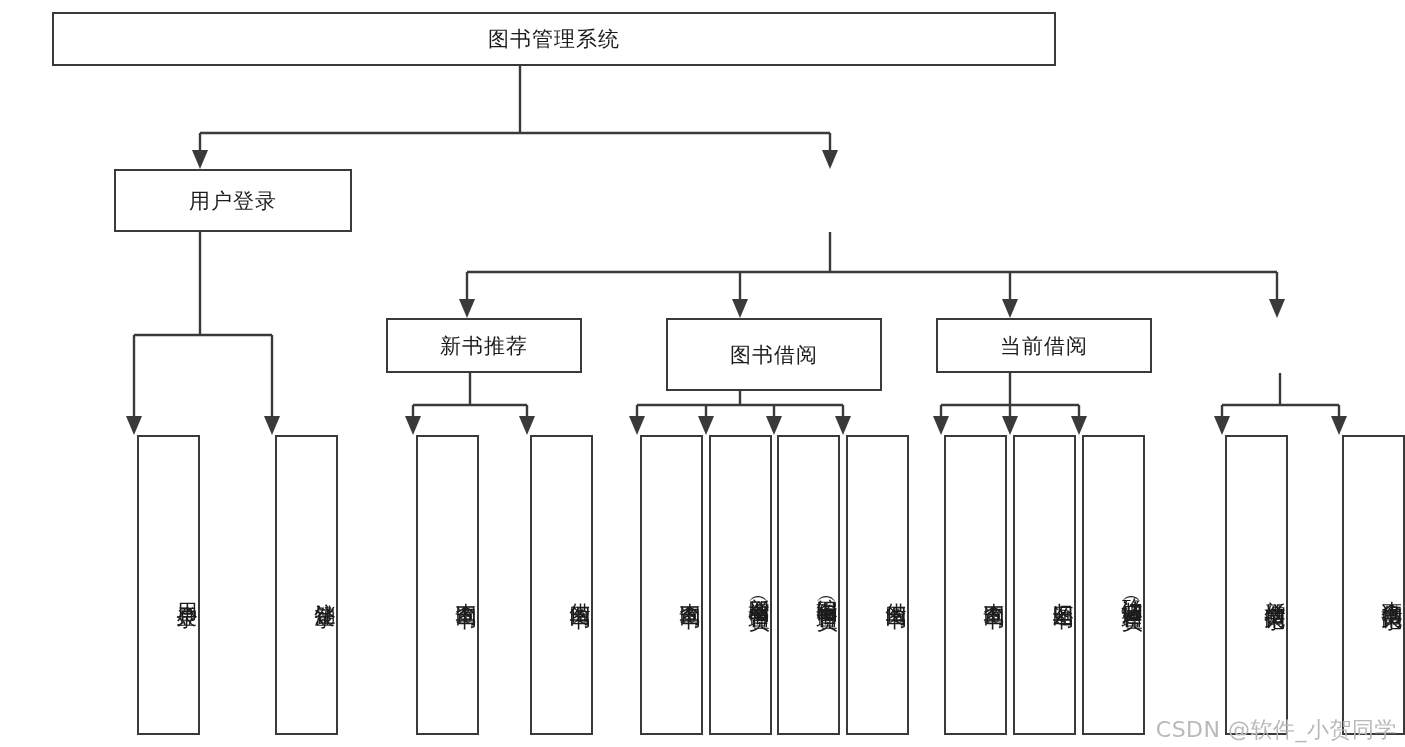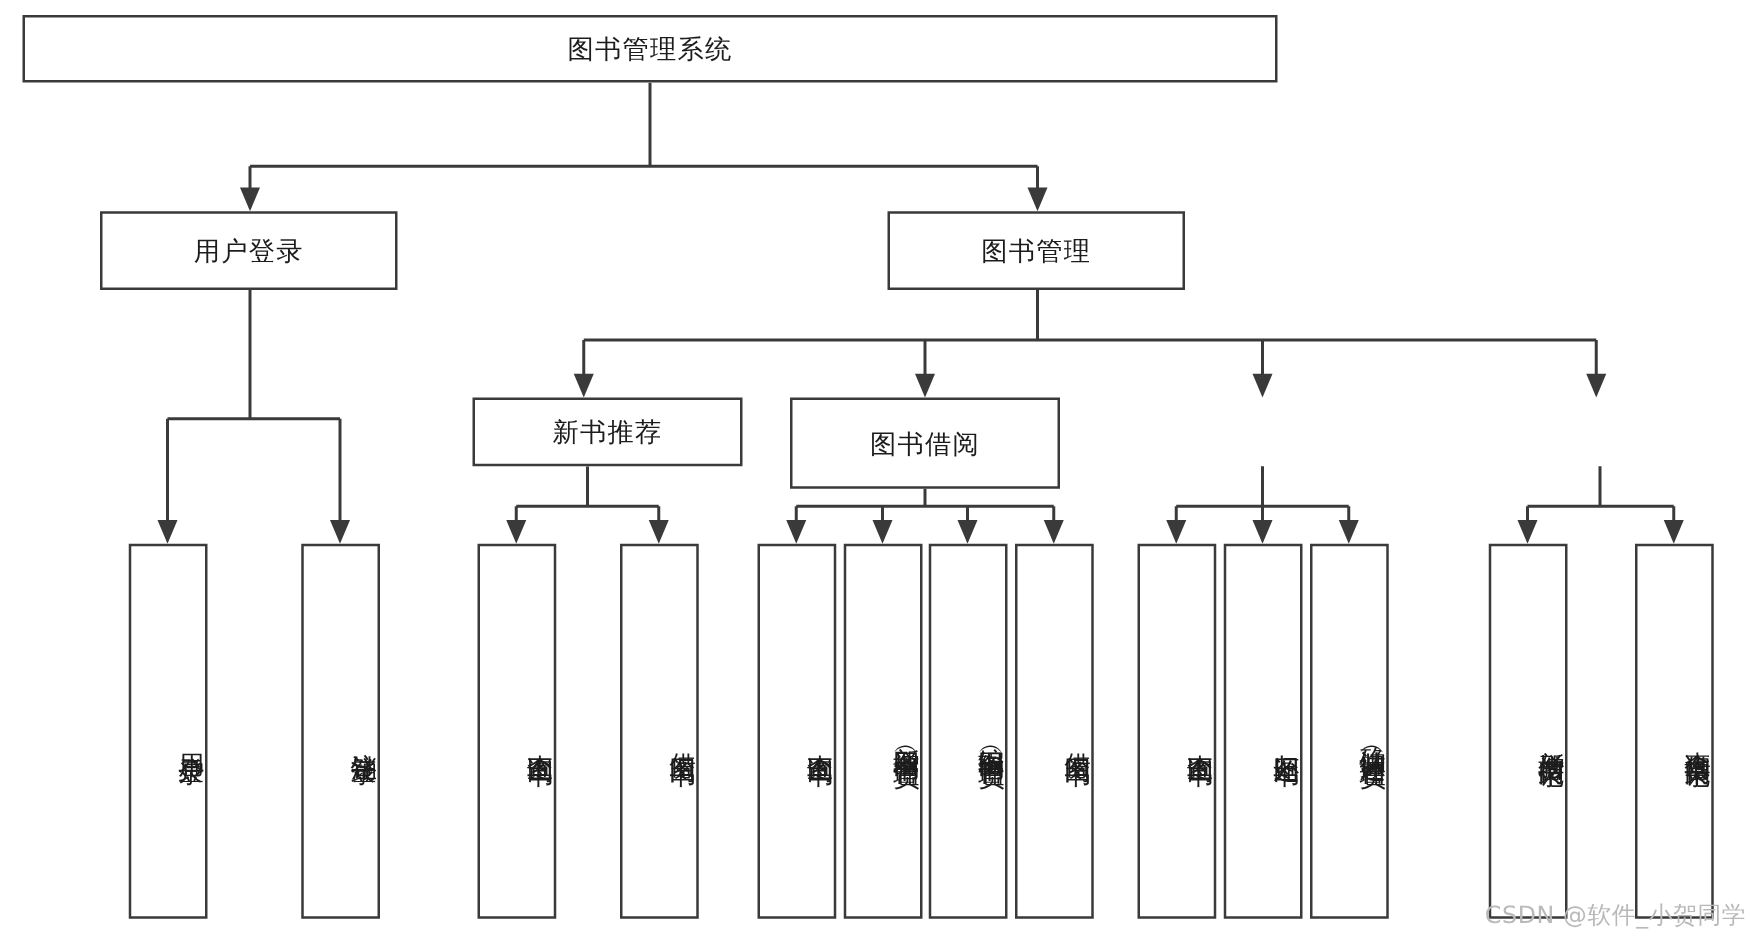--- a/index.html
+++ b/index.html
@@ -19,20 +19,21 @@
   }
   .node {
     position: absolute;
     box-sizing: border-box;
     border: 2px solid #3a3a3a;
     background: #ffffff;
     display: flex;
     align-items: center;
     justify-content: center;
     color: #1c1c1c;
+    margin-left: 34px;
   }
   .node.horiz {
     font-size: 21px;
     letter-spacing: 1px;
   }
   .node.vert {
     writing-mode: vertical-rl;
     text-orientation: upright;
     font-size: 21px;
     letter-spacing: 2px;
@@ -58,21 +59,21 @@
     stroke-width: 2.4;
     fill: none;
   }
   #links polygon {
     fill: #3a3a3a;
   }
   .watermark {
     position: absolute;
     right: 8px;
     bottom: 2px;
-    font-size: 19px;
+    font-size: 22px;
     color: #b9b9b9;
     letter-spacing: 0.5px;
     white-space: nowrap;
   }
 </style>
 </head>
 <body>
 
 <div id="canvas">
 
@@ -138,30 +139,30 @@
     <polygon points="1331,416 1347,416 1339,435"></polygon>
   </svg>
 
   <div class="node horiz" style="left:18px; top:12px; width:1004px; height:54px;">
     <span class="lbl">图书管理系统</span>
   </div>
 
   <div class="node horiz" style="left:80px; top:169px; width:238px; height:63px;">
     <span class="lbl">用户登录</span>
   </div>
-  <div class="node horiz" style="left:710px; top:169px; width:238px; height:63px;">
-    <span class="lbl">图书管理</span>
-  </div>
-
-  <div class="node horiz" style="left:378px; top:318px; width:216px; height:55px;">
+
+  <div class="node horiz" style="left:352px; top:318px; width:196px; height:55px;">
     <span class="lbl">新书推荐</span>
   </div>
   <div class="node horiz" style="left:632px; top:318px; width:216px; height:73px;">
     <span class="lbl">图书借阅</span>
   </div>
+  <div class="node horiz" style="left:902px; top:318px; width:216px; height:55px;">
+    <span class="lbl">当前借阅</span>
+  </div>
 
   <div class="node vert" style="left:103px; top:435px; width:63px; height:300px;">
     <span class="lbl">用户登录</span>
   </div>
   <div class="node vert" style="left:241px; top:435px; width:63px; height:300px;">
     <span class="lbl">注销登录</span>
   </div>
 
   <div class="node vert" style="left:382px; top:435px; width:63px; height:300px;">
     <span class="lbl">查询图书</span>

